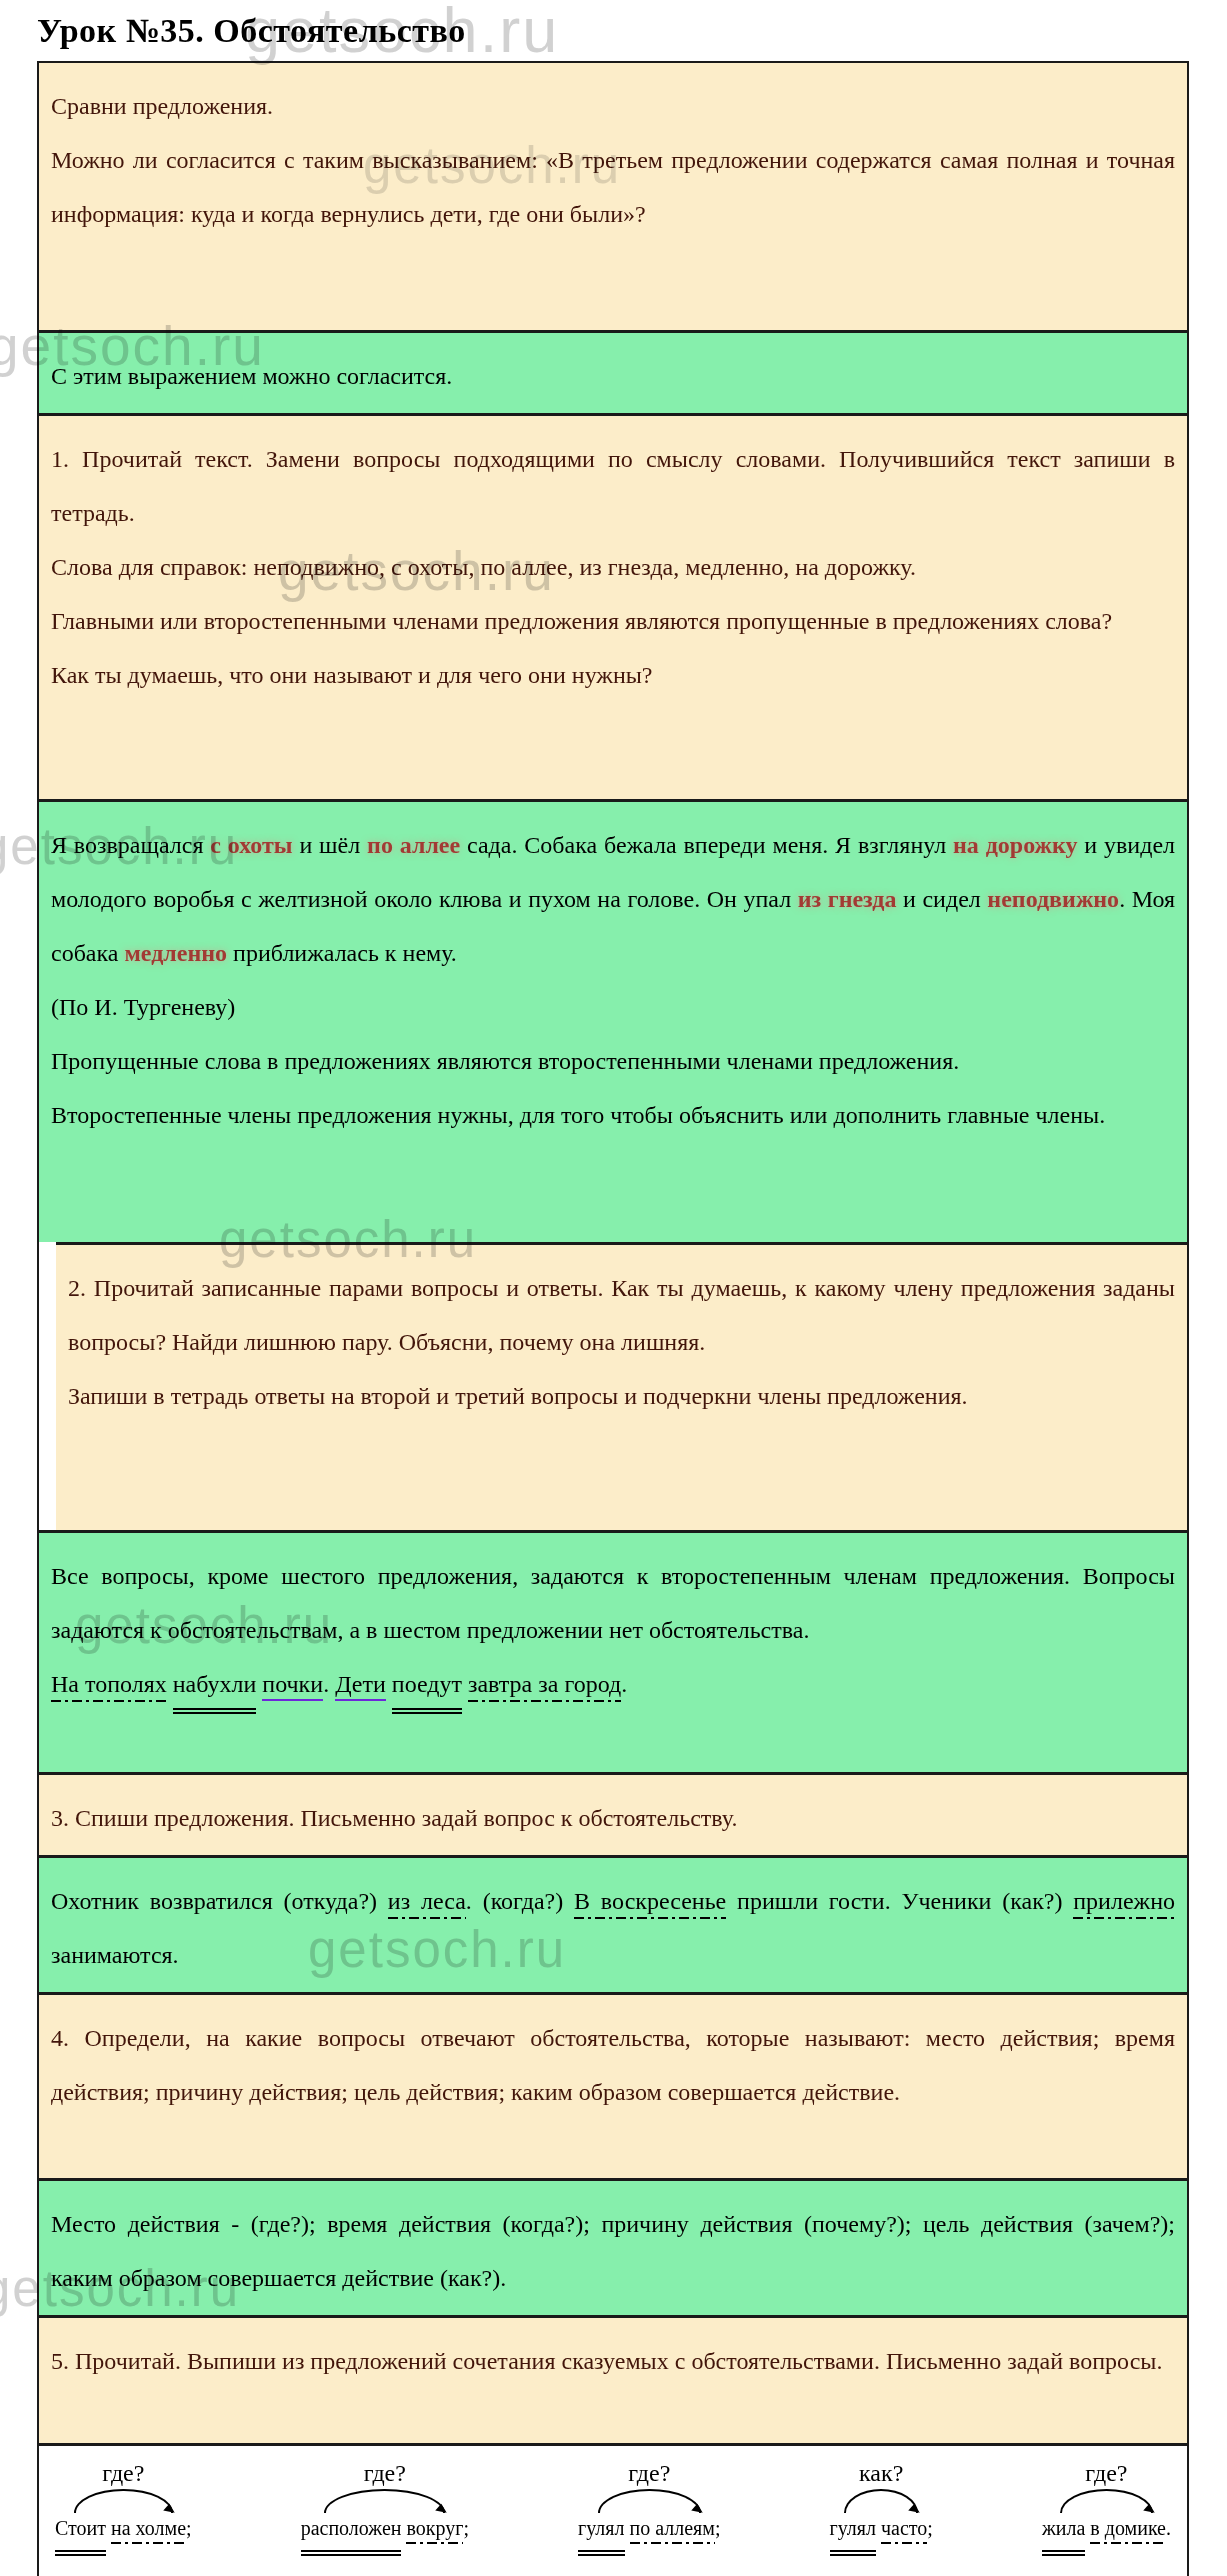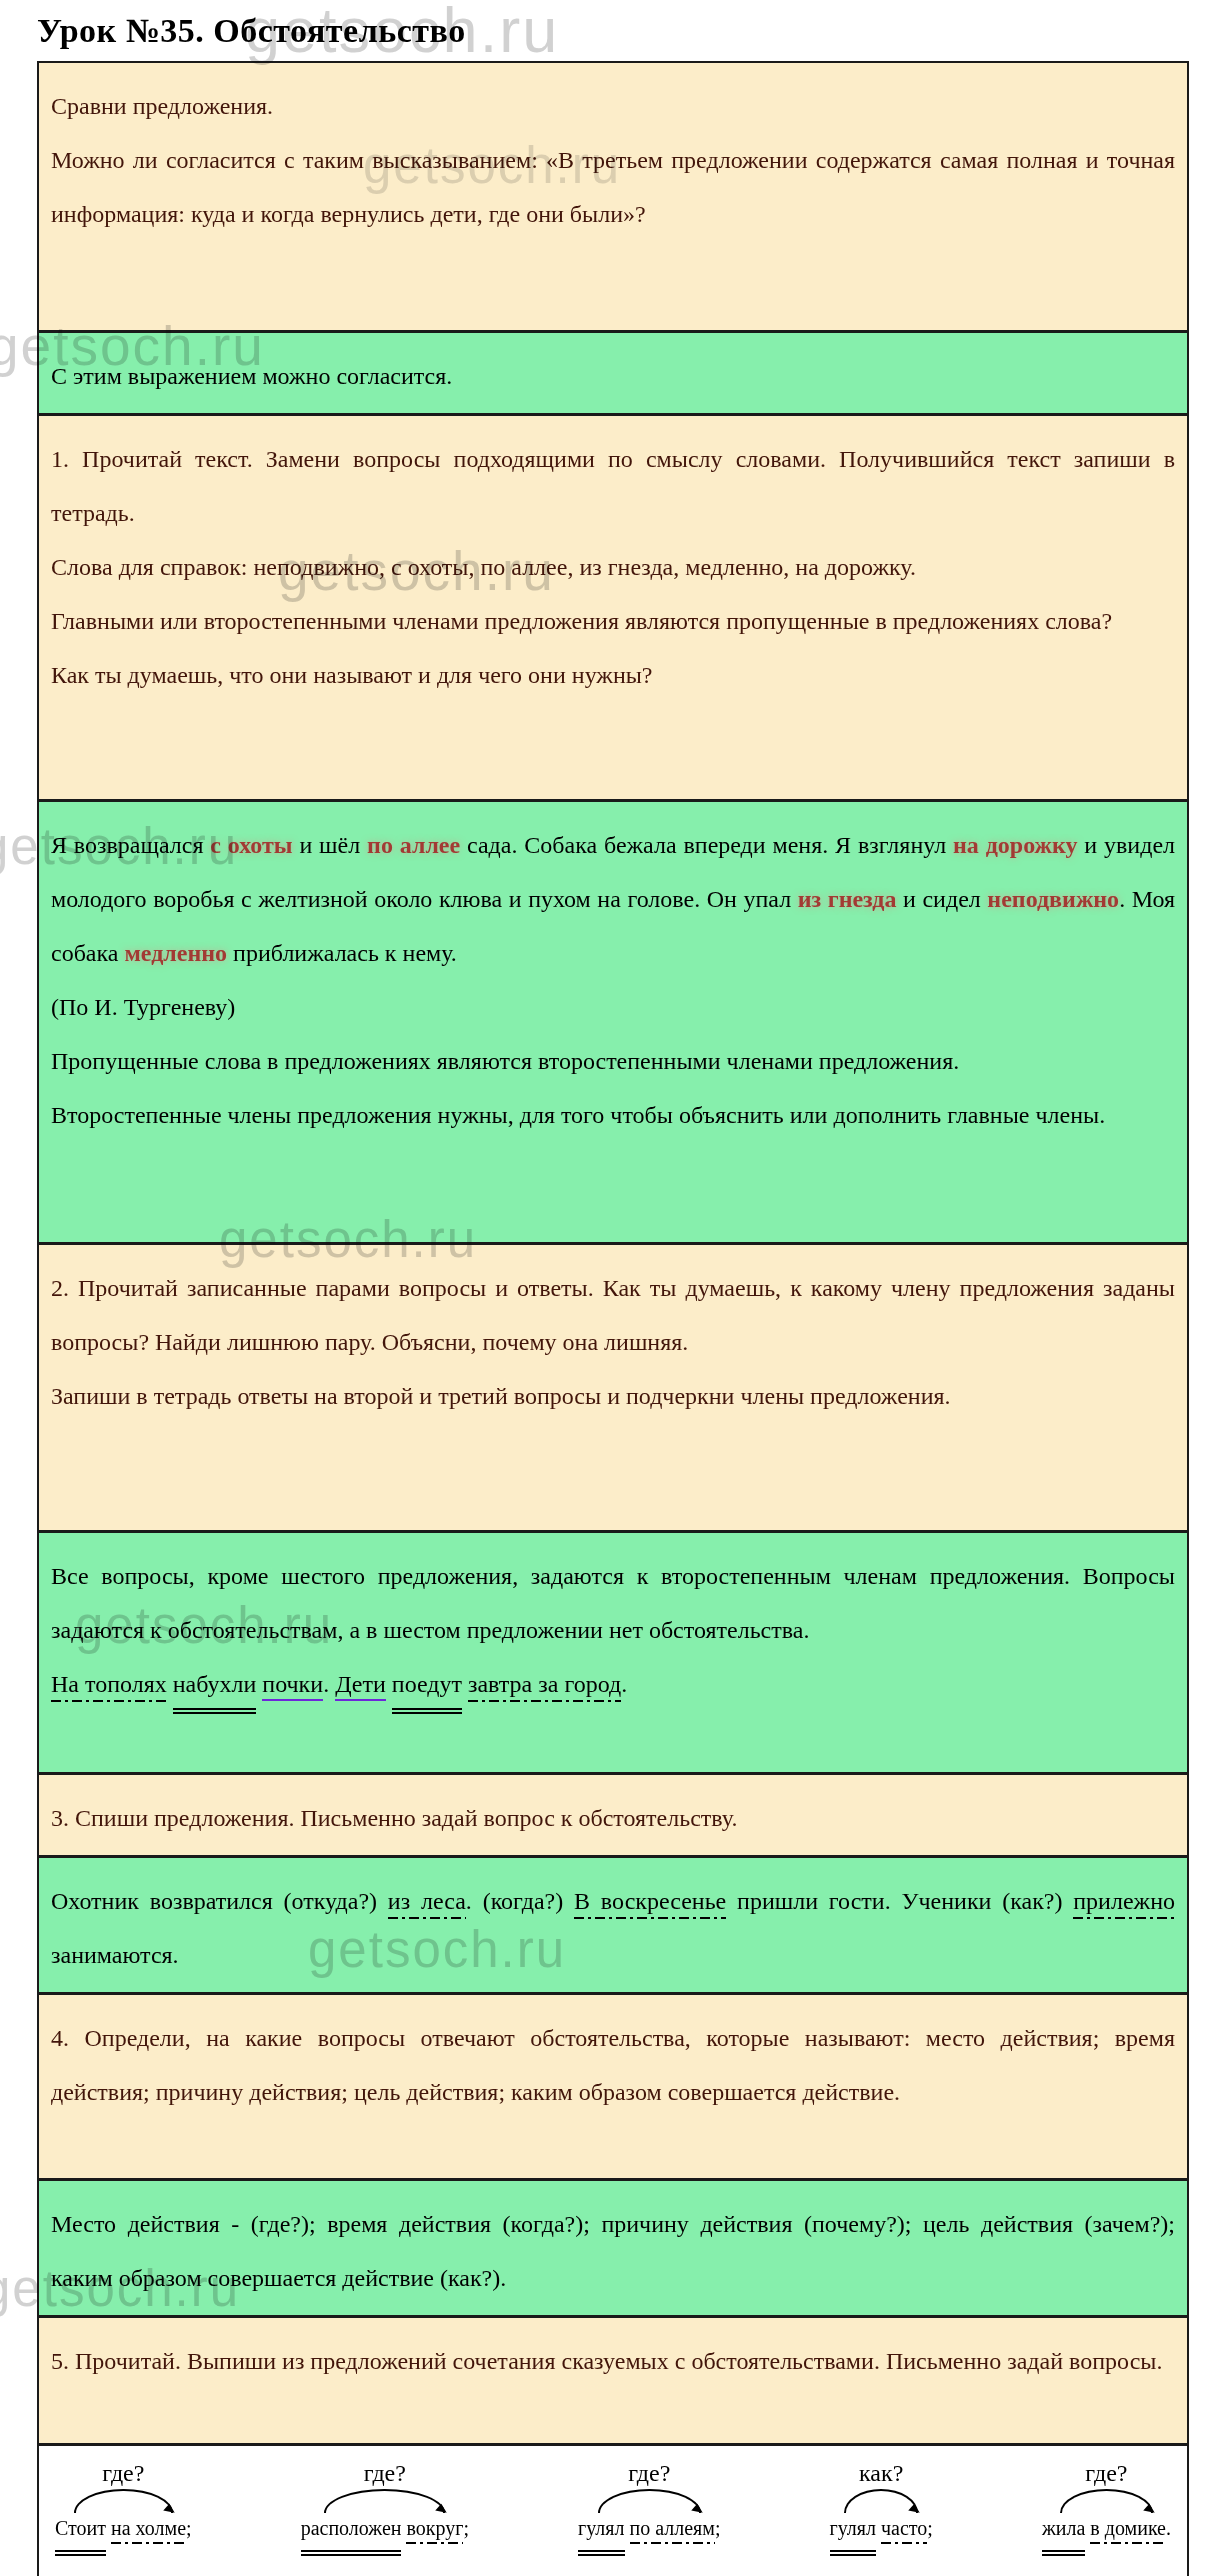--- a/index.html
+++ b/index.html
@@ -36,21 +36,21 @@
   }
   .task{background:var(--beige);}
   .task p{font-weight:normal;color:var(--task-text);}
   .answer{background:#86efac;}
   .answer p{color:#000;}
   
   .row:nth-child(1){min-height:267px;}
   .row:nth-child(2){min-height:79px;}
   .row:nth-child(3){min-height:386px;}
   .row:nth-child(4){min-height:443px;}
-  .row:nth-child(5){min-height:288px;}
+  .row:nth-child(5){min-height:288px;margin-left:17px;}
   .row:nth-child(6){min-height:242px;}
   .row:nth-child(7){min-height:69px;}
   .row:nth-child(8){min-height:134px;}
   .row:nth-child(9){min-height:186px;}
   .row:nth-child(10){min-height:121px;}
   .row:nth-child(11){min-height:128px;}
   .row:nth-child(12){min-height:133px;}
 
   .red{
     color:var(--red);font-weight:bold;

